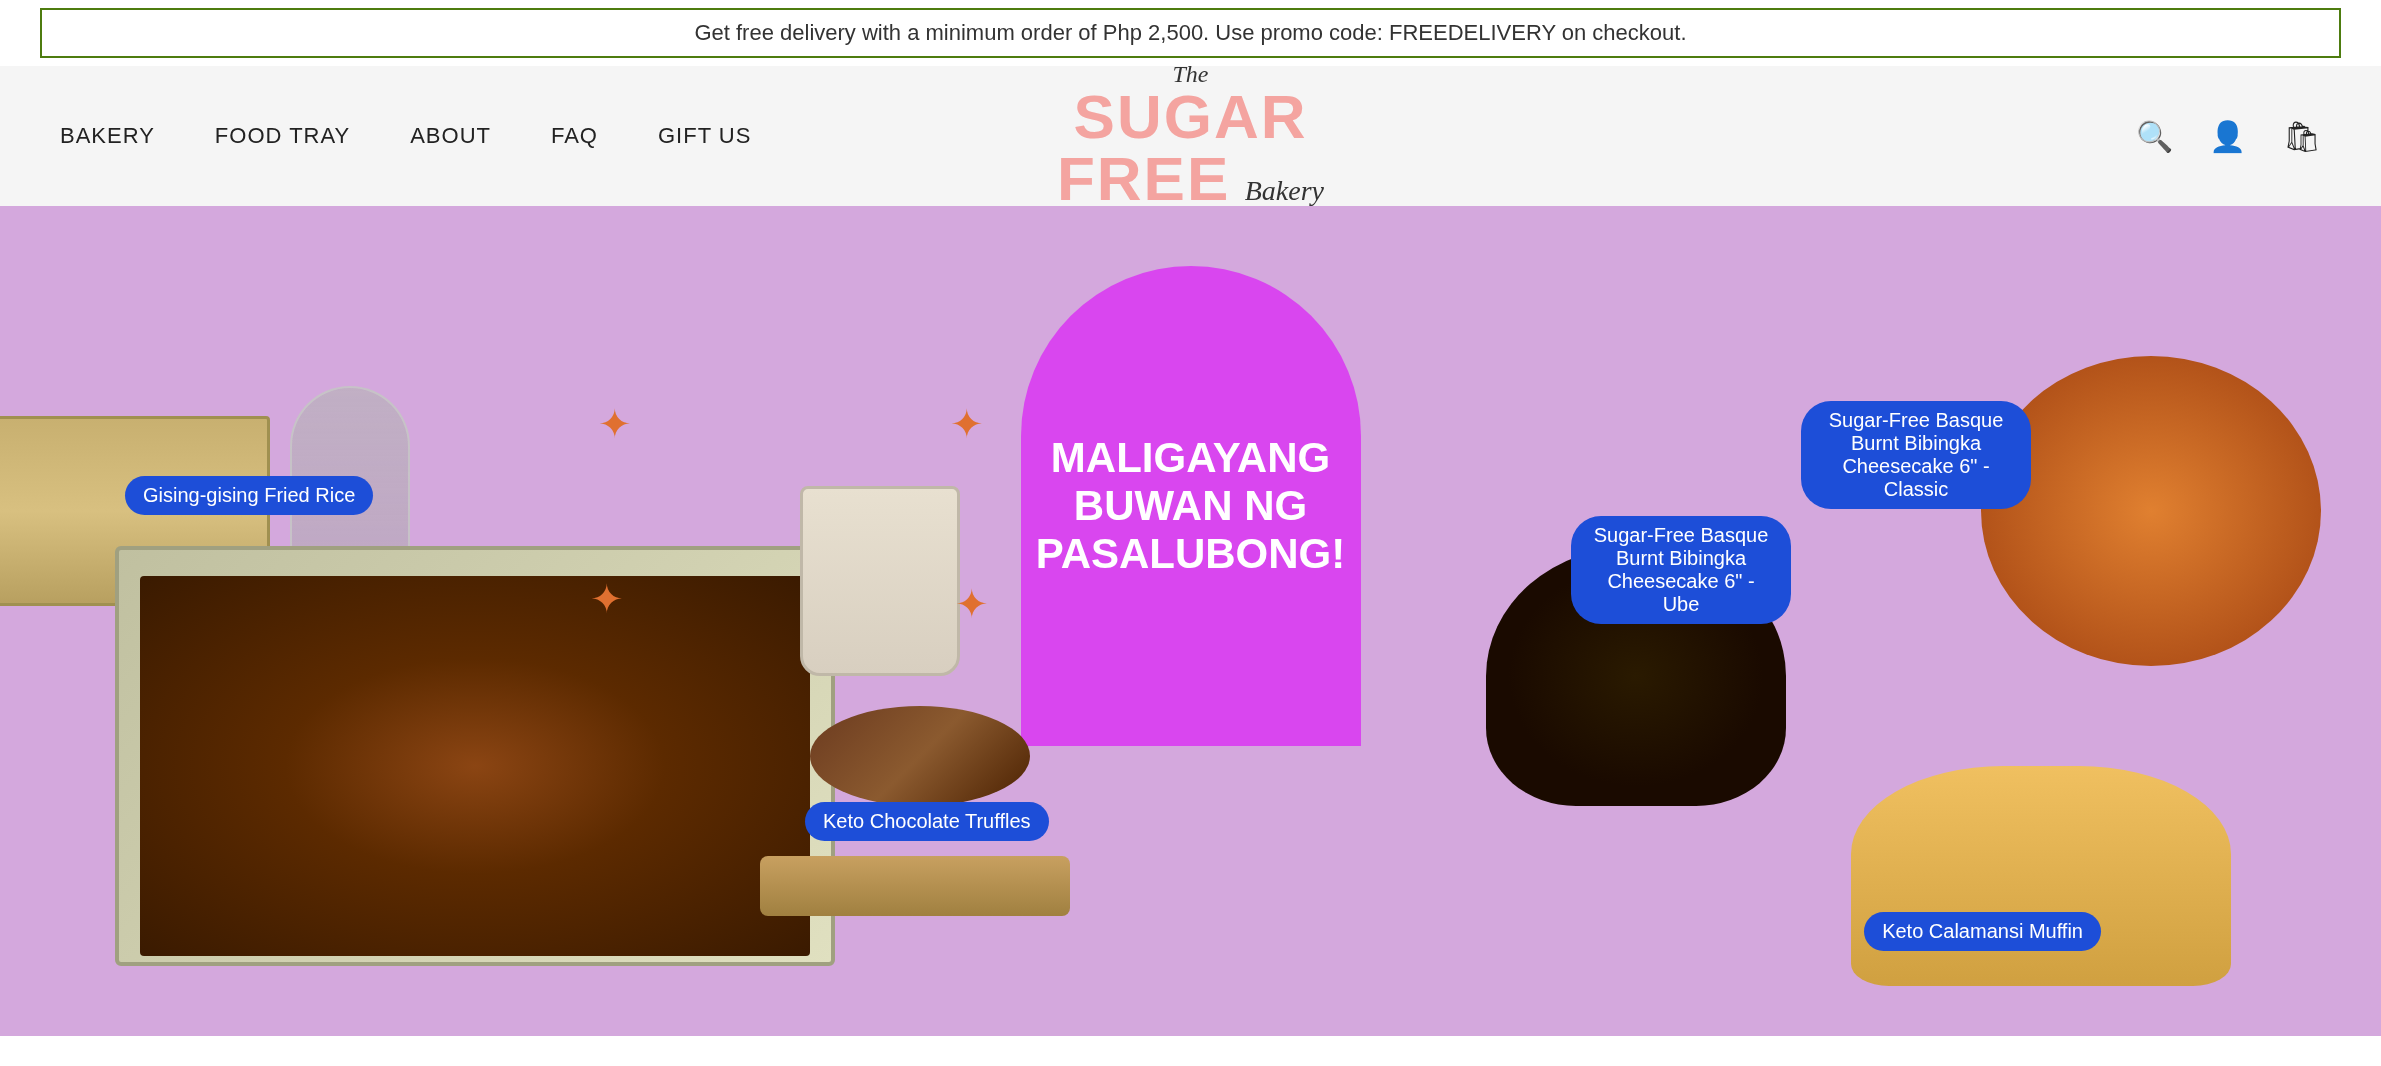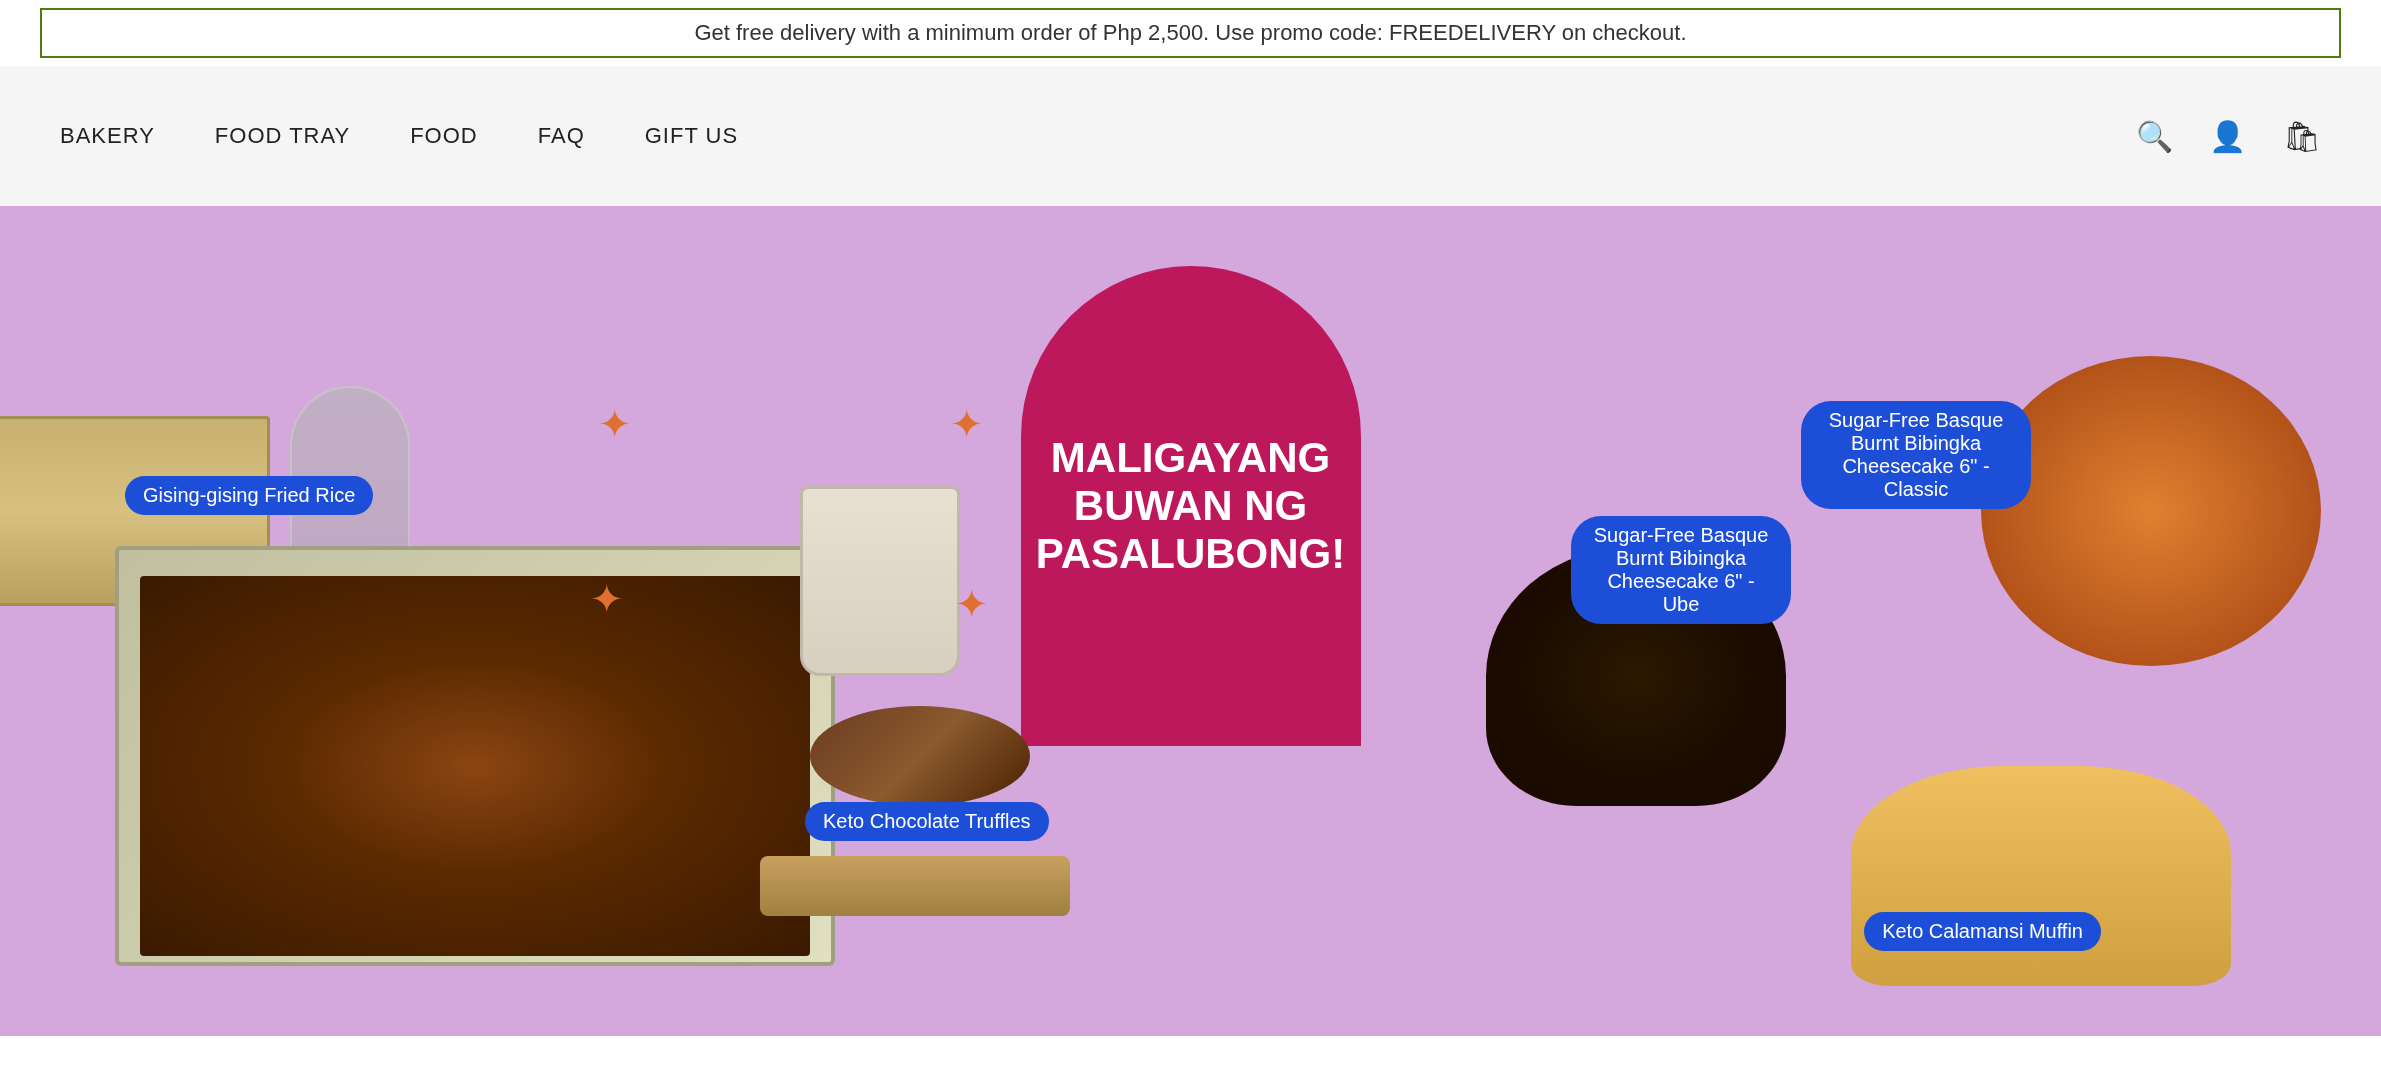--- a/index.html
+++ b/index.html
@@ -107,21 +107,21 @@
     }
 
     
     .hero-arch {
       position: absolute;
       left: 50%;
       transform: translateX(-50%);
       top: 60px;
       width: 340px;
       height: 480px;
-      background: #be185d;
+      background: #d946ef;
       border-radius: 170px 170px 0 0;
       z-index: 2;
       display: flex;
       align-items: center;
       justify-content: center;
     }
 
     .hero-arch-text {
       color: #fff;
       text-align: center;
@@ -290,25 +290,31 @@
 
 <div class="announcement-bar">
   <span>Get free delivery with a minimum order of Php 2,500. Use promo code: FREEDELIVERY on checkout.</span>
 </div>
 
 <header class="header">
 
   <nav class="nav-left">
     <a class="nav-item">BAKERY</a>
     <a class="nav-item">FOOD TRAY</a>
-    <a class="nav-item">FOOD</a>
+    <a class="nav-item">ABOUT</a>
     <a class="nav-item">FAQ</a>
     <a class="nav-item">GIFT US</a>
   </nav>
 
+  <div class="logo-center">
+    <span class="logo-the">The</span><br>
+    <span class="logo-sugar">SUGAR</span>
+    <span class="logo-free">FREE</span>
+    <span class="logo-bakery">Bakery</span>
+  </div>
 
   <div class="nav-right">
     <span class="nav-icon">🔍</span>
     <span class="nav-icon">👤</span>
     <span class="nav-icon">🛍</span>
   </div>
 </header>
 
 <section class="hero">
 

